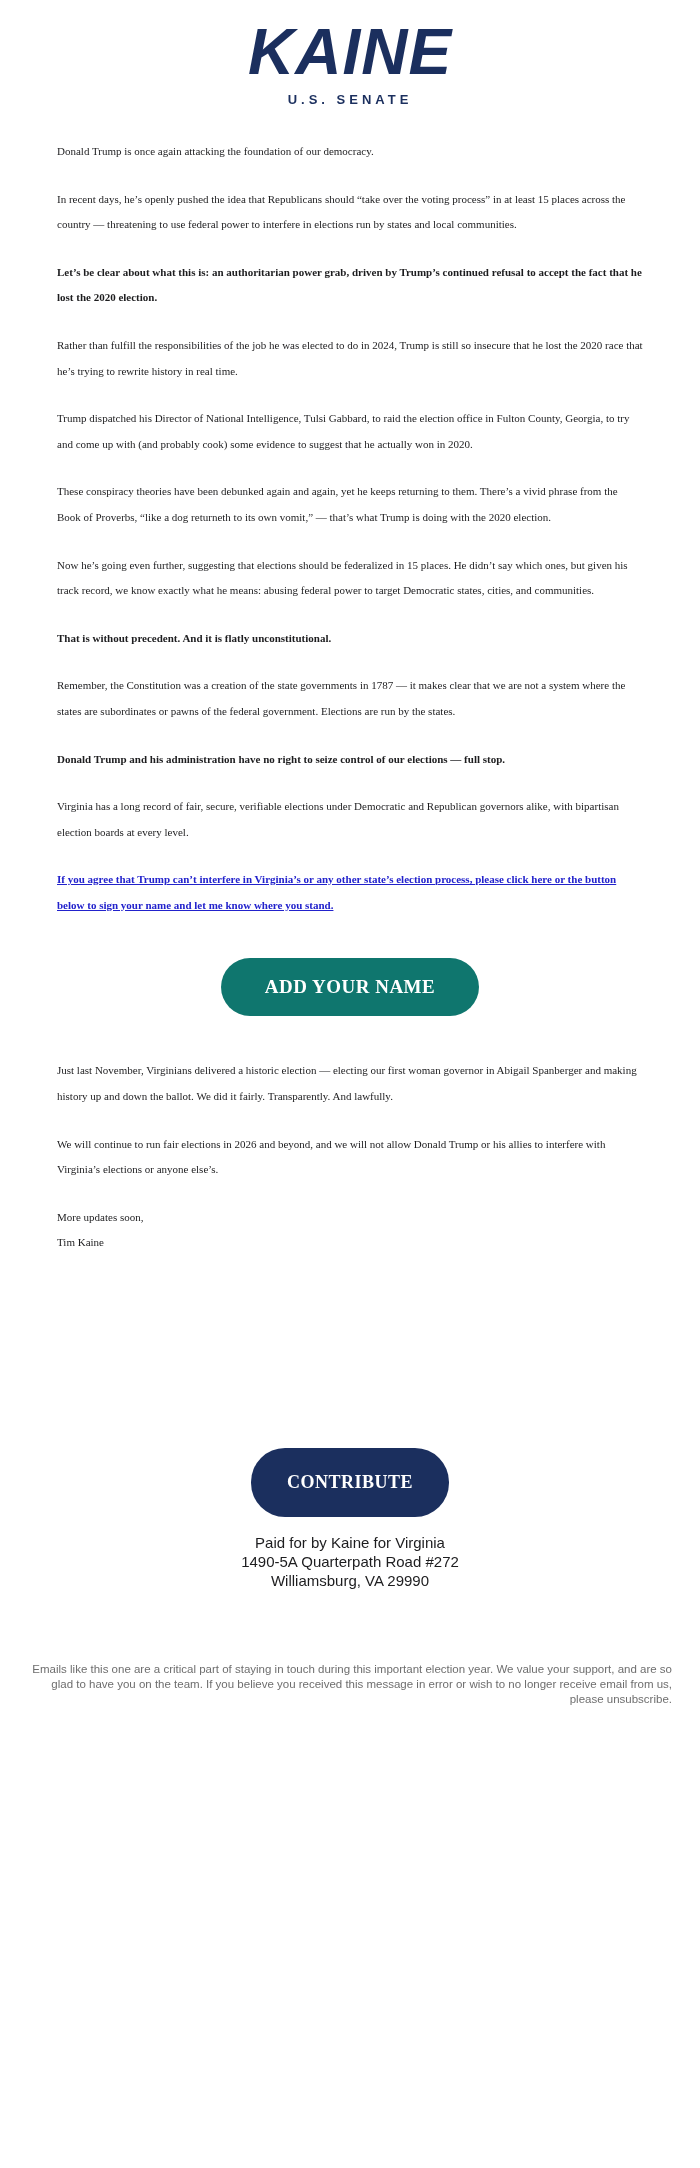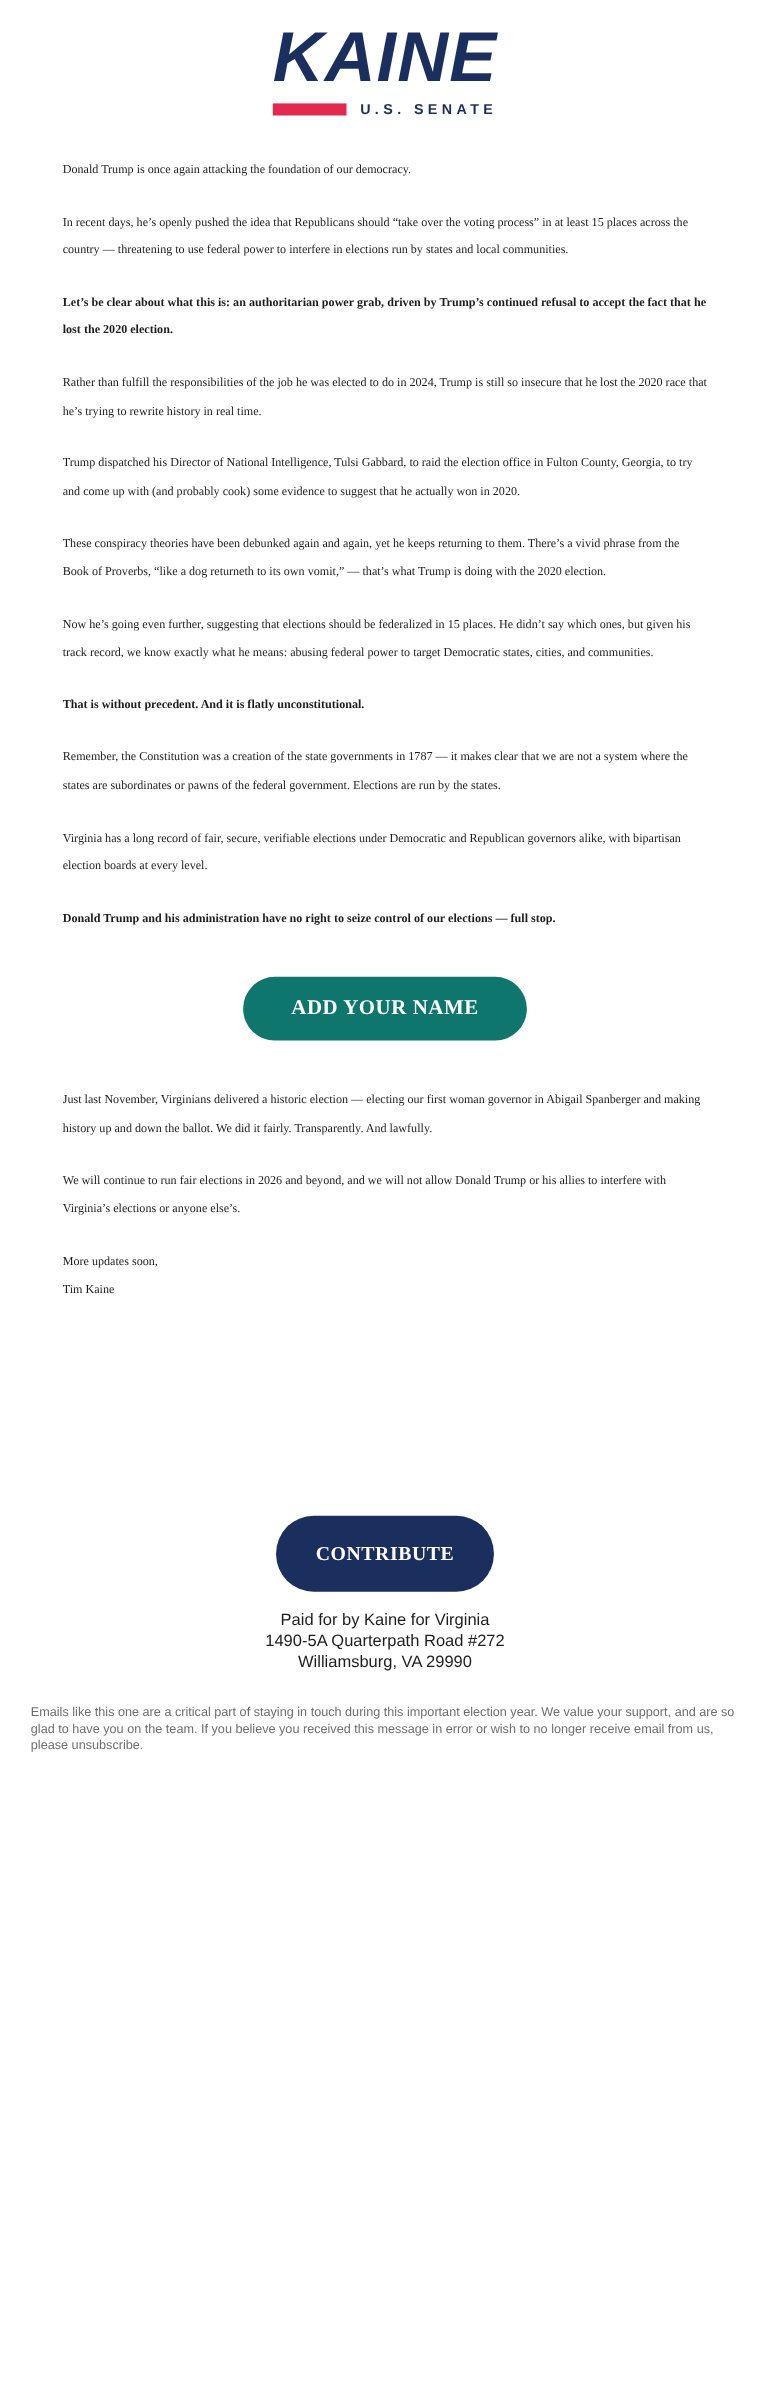--- a/index.html
+++ b/index.html
@@ -13,21 +13,21 @@
 
   
   .logo-wrap { text-align:center; margin:0 0 32px; }
   .logo-inner { display:inline-block; }
   .logo-title {
     font-family:"Liberation Sans","DejaVu Sans",sans-serif;
     font-weight:bold; font-style:italic;
     font-size:64px; line-height:1; letter-spacing:1px;
     color:#1b2f5e;
   }
-  .logo-sub { display:flex; align-items:center; margin-top:8px; }
+  .logo-sub { display:flex; align-items:center; margin-top:8px;flex-direction:column; }
   .red-bar { flex:1; height:11px; background:#e22a4e; margin-right:12px; }
   .logo-subtext {
     font-family:"Liberation Sans","DejaVu Sans",sans-serif;
     font-weight:bold; font-size:13px; letter-spacing:4px;
     color:#1b2f5e; white-space:nowrap;
   }
 
   
   .para { font-size:11px; line-height:25.6px; margin-bottom:22px; }
   .para.bold { font-weight:bold; }
@@ -50,21 +50,21 @@
   .btn.pink { background:#0f766e; font-size:19px; padding:18px 44px; }
   .btn.navy { background:#1b2f5e; font-size:18px; padding:24px 36px; }
 
   
   .paid-for {
     text-align:center; margin-top:16px;
     font-family:"Liberation Sans","DejaVu Sans",sans-serif;
     font-size:15px; line-height:19px; color:#1d1d1f;
   }
   .disclaimer {
-    text-align:left; margin:30px auto 0; max-width:644px;
+    text-align:right; margin:72px auto 0; max-width:644px;
     font-family:"Liberation Sans","DejaVu Sans",sans-serif;
     font-size:11.5px; line-height:15px; color:#6e6e6e;
     padding-bottom:40px;
   }
   .disclaimer a { color:#6e6e6e; text-decoration:none; cursor:pointer; }
 </style>
 </head>
 <body>
 
 <div class="email">
@@ -84,24 +84,27 @@
     <div id="body-top">
         <p class="para"><span>Donald Trump is once again attacking the foundation of our democracy.</span></p>
         <p class="para"><span>In recent days, he’s openly pushed the idea that Republicans should “take over the voting process” in at least 15 places across the country — threatening to use federal power to interfere in elections run by states and local communities.</span></p>
         <p class="para bold"><span>Let’s be clear about what this is: an authoritarian power grab, driven by Trump’s continued refusal to accept the fact that he lost the 2020 election.</span></p>
         <p class="para"><span>Rather than fulfill the responsibilities of the job he was elected to do in 2024, Trump is </span><span class="italic">still so insecure that he lost the 2020 race</span><span> that he’s trying to rewrite history in real time.</span></p>
         <p class="para"><span>Trump dispatched his Director of National Intelligence, Tulsi Gabbard, to raid the election office in Fulton County, Georgia, to try and come up with (and probably cook) some evidence to suggest that he actually won in 2020.</span></p>
         <p class="para"><span>These conspiracy theories have been debunked again and again, yet he keeps returning to them. There’s a vivid phrase from the Book of Proverbs, </span><span class="italic">“like a dog returneth to its own vomit,”</span><span> — that’s what Trump is doing with the 2020 election.</span></p>
         <p class="para"><span>Now he’s going even further, suggesting that elections should be federalized in 15 places. He didn’t say which ones, but given his track record, we know exactly what he means: abusing federal power to target Democratic states, cities, and communities.</span></p>
         <p class="para bold"><span>That is without precedent. And it is flatly unconstitutional.</span></p>
         <p class="para"><span>Remember, the Constitution was a creation of the state governments in 1787 — it makes clear that we are not a system where the states are subordinates or pawns of the federal government. Elections are run by the states.</span></p>
+        <p class="para bold"><span>Donald Trump and his administration have no right to seize control of our elections — full stop.</span></p>
         <p class="para"><span>Virginia has a long record of fair, secure, verifiable elections under Democratic and Republican governors alike, with bipartisan election boards at every level.</span></p>
-        <p class="para bold"><span>Donald Trump and his administration have no right to seize control of our elections — full stop.</span></p>
       </div>
 
+    <p class="para link-para">
+      <a href="#" class="cta-link">If you agree that Trump can’t interfere in Virginia’s or any other state’s election process, please click here or the button below to sign your name and let me know where you stand.</a>
+    </p>
 
     <div class="btn-row add-name-row">
       <a href="#" class="btn pink">ADD YOUR NAME</a>
     </div>
 
     <div id="body-bottom">
         <p class="para"><span>Just last November, Virginians delivered a historic election — electing our first woman governor in Abigail Spanberger and making history up and down the ballot. We did it fairly. Transparently. And lawfully.</span></p>
         <p class="para"><span>We will continue to run fair elections in 2026 and beyond, and we will not allow Donald Trump or his allies to interfere with Virginia’s elections or anyone else’s.</span></p>
         <p class="para"><span>More updates soon,</span><br><span>Tim Kaine</span></p>
       </div>

